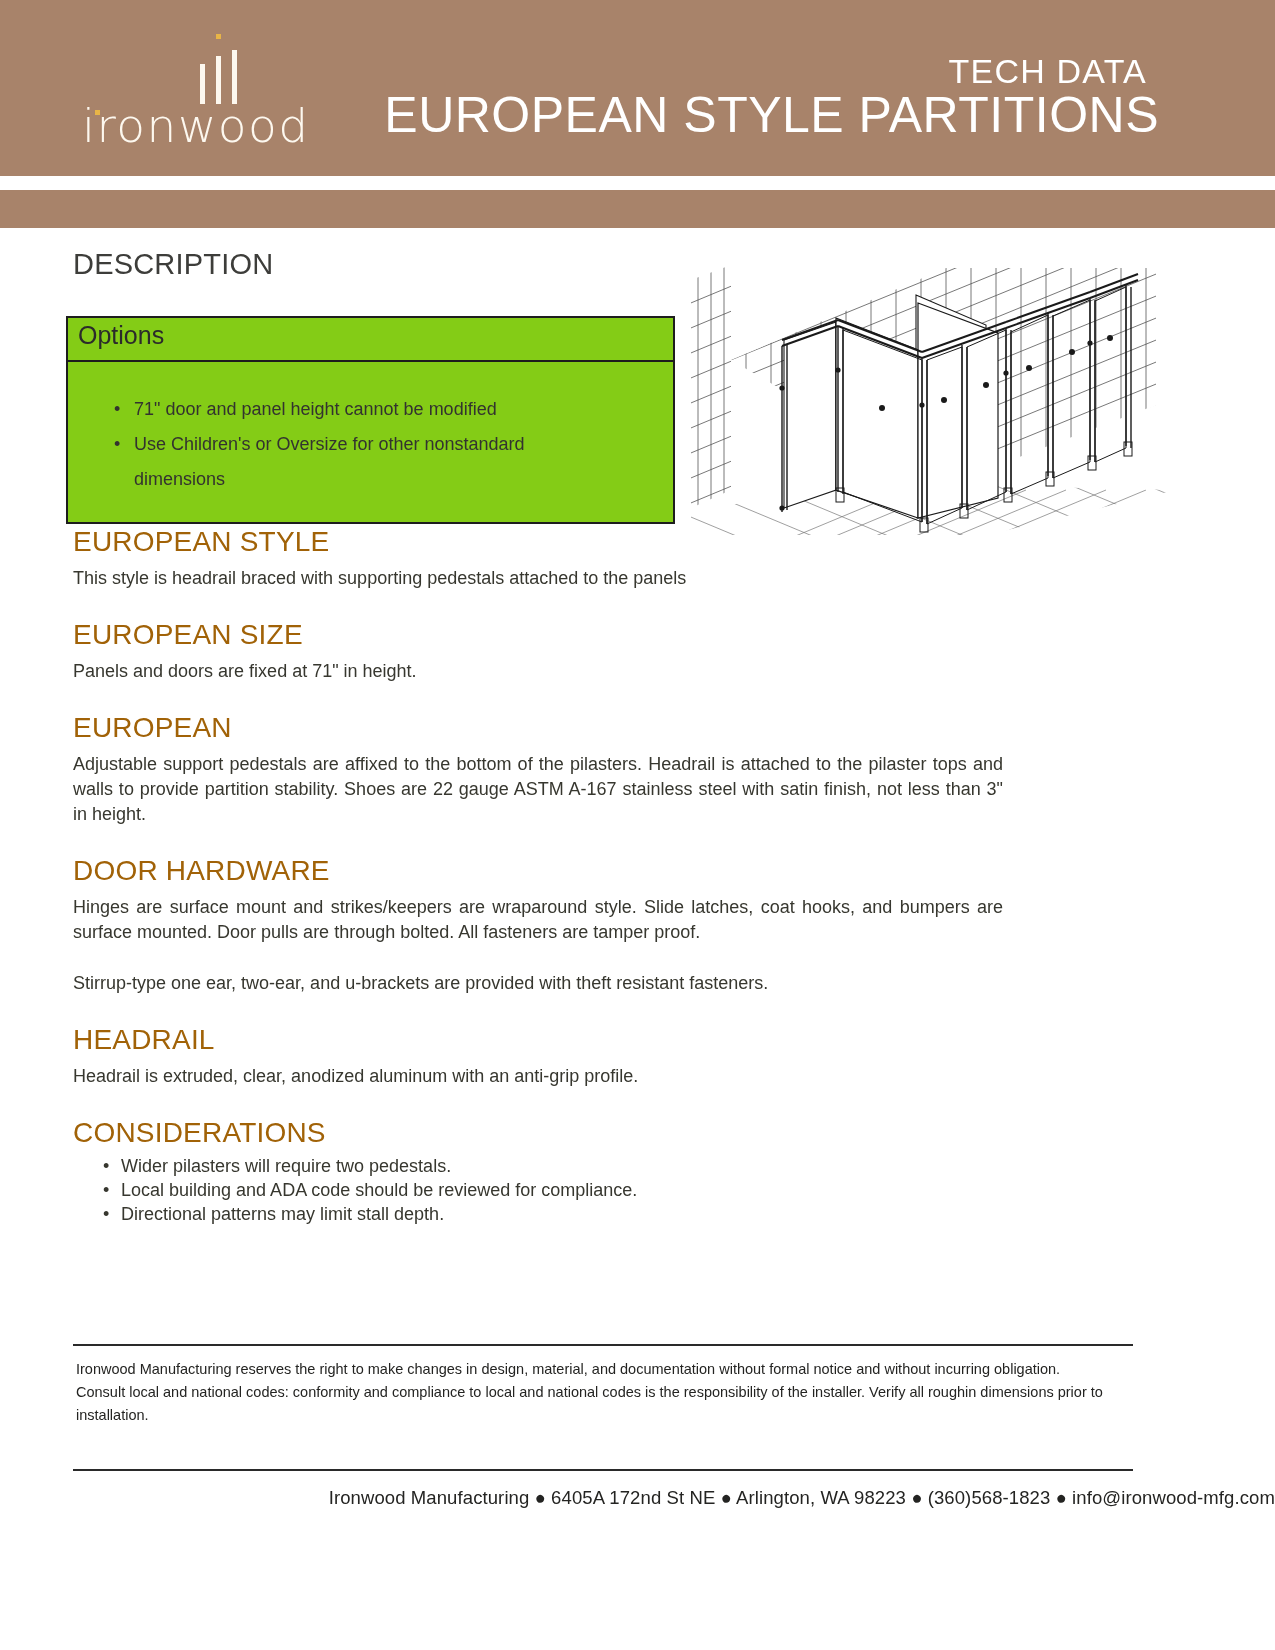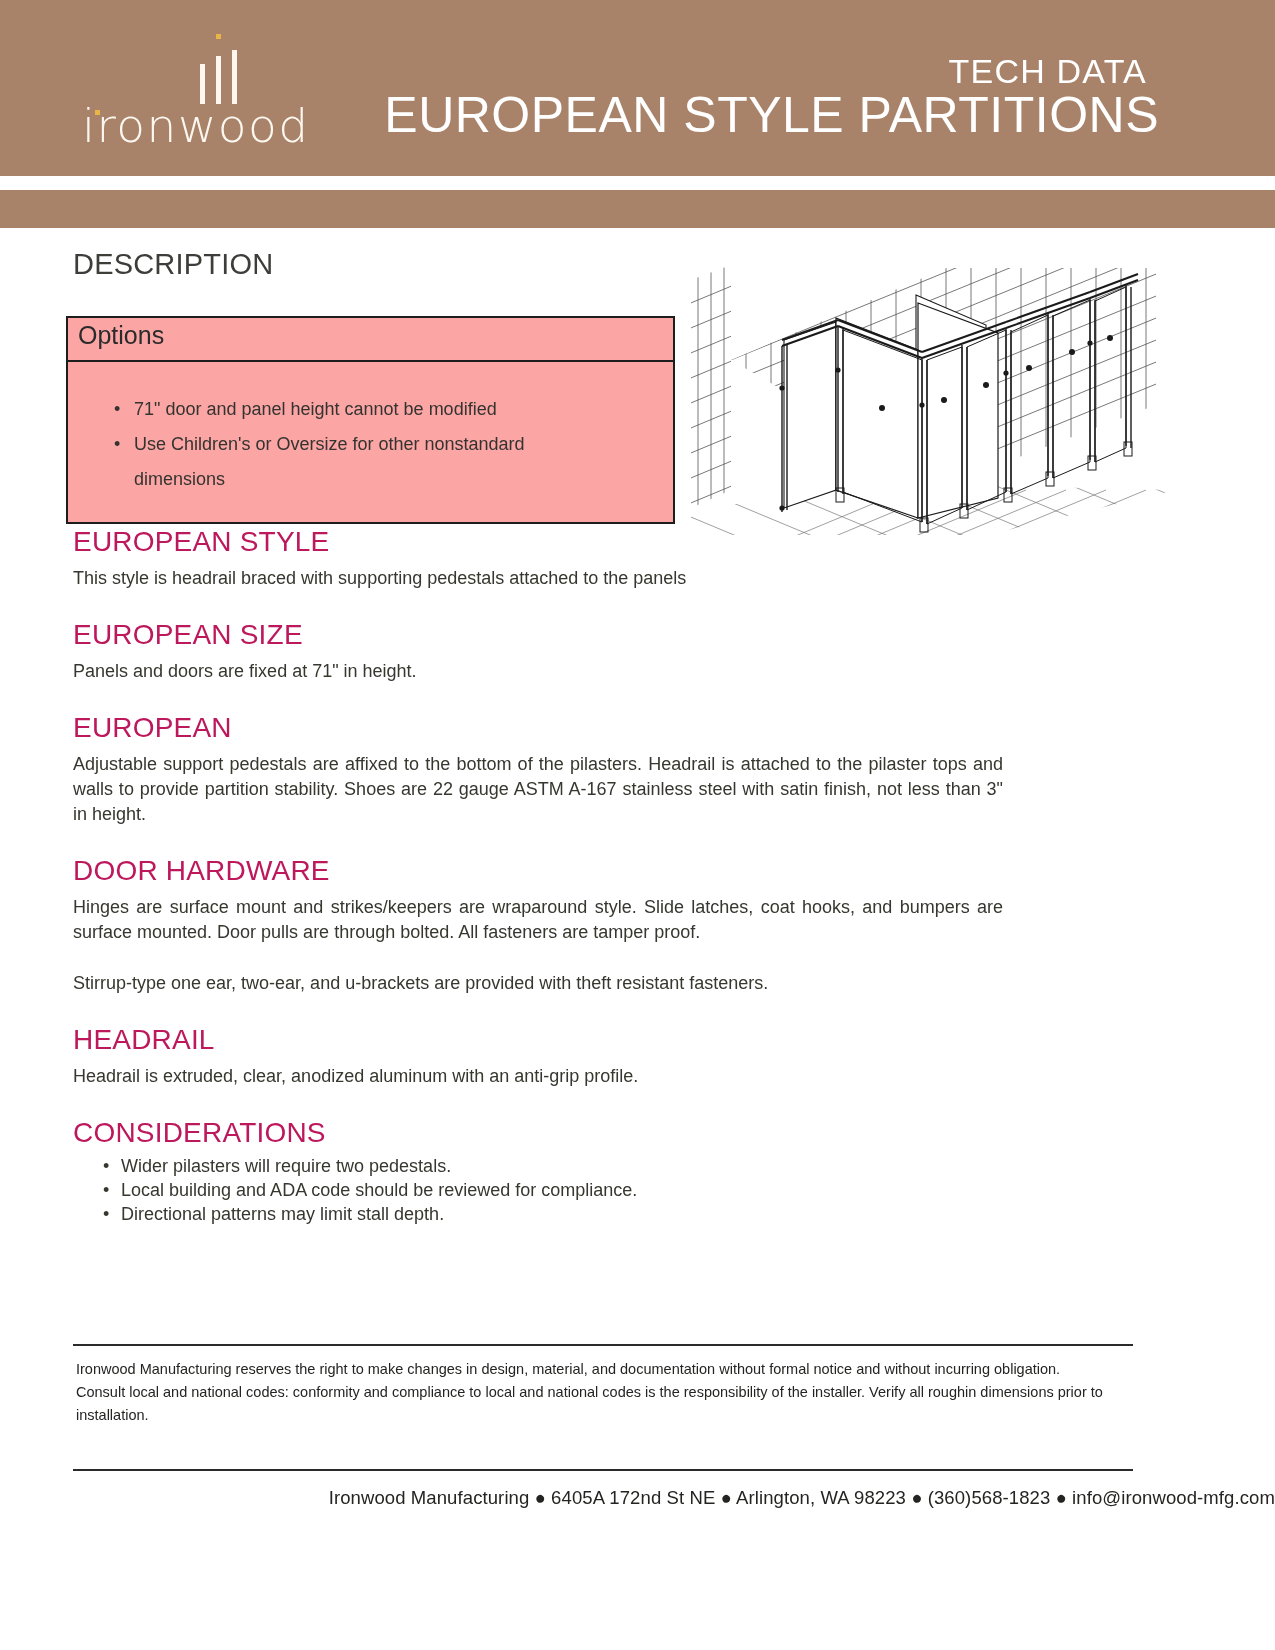--- a/index.html
+++ b/index.html
@@ -135,21 +135,21 @@
 
   
   .options-box {
     position: absolute;
     left: 66px;
     top: 88px;
     width: 609px;
     height: 208px;
     border: 2px solid #1d1d1d;
     box-sizing: border-box;
-    background: #fca5a5;
+    background: #84cc16;
   }
   .options-head {
     height: 44px;
     border-bottom: 2px solid #1d1d1d;
     box-sizing: border-box;
     position: relative;
   }
   .options-head-label {
     position: absolute;
     left: 10px;
@@ -199,21 +199,21 @@
   }
   .sec {
     position: relative;
     padding-left: 73px;
     padding-right: 272px;
   }
   .sec h2 {
     margin: 0;
     font-size: 28px;
     font-weight: 400;
-    color: #be185d;
+    color: #a16207;
     letter-spacing: 0.2px;
     line-height: 36px;
     font-family: "Liberation Sans", sans-serif;
   }
   .sec p {
     margin: 6px 0 0 0;
     font-size: 18px;
     line-height: 25px;
     color: #37372f;
     font-family: "Liberation Sans", sans-serif;

